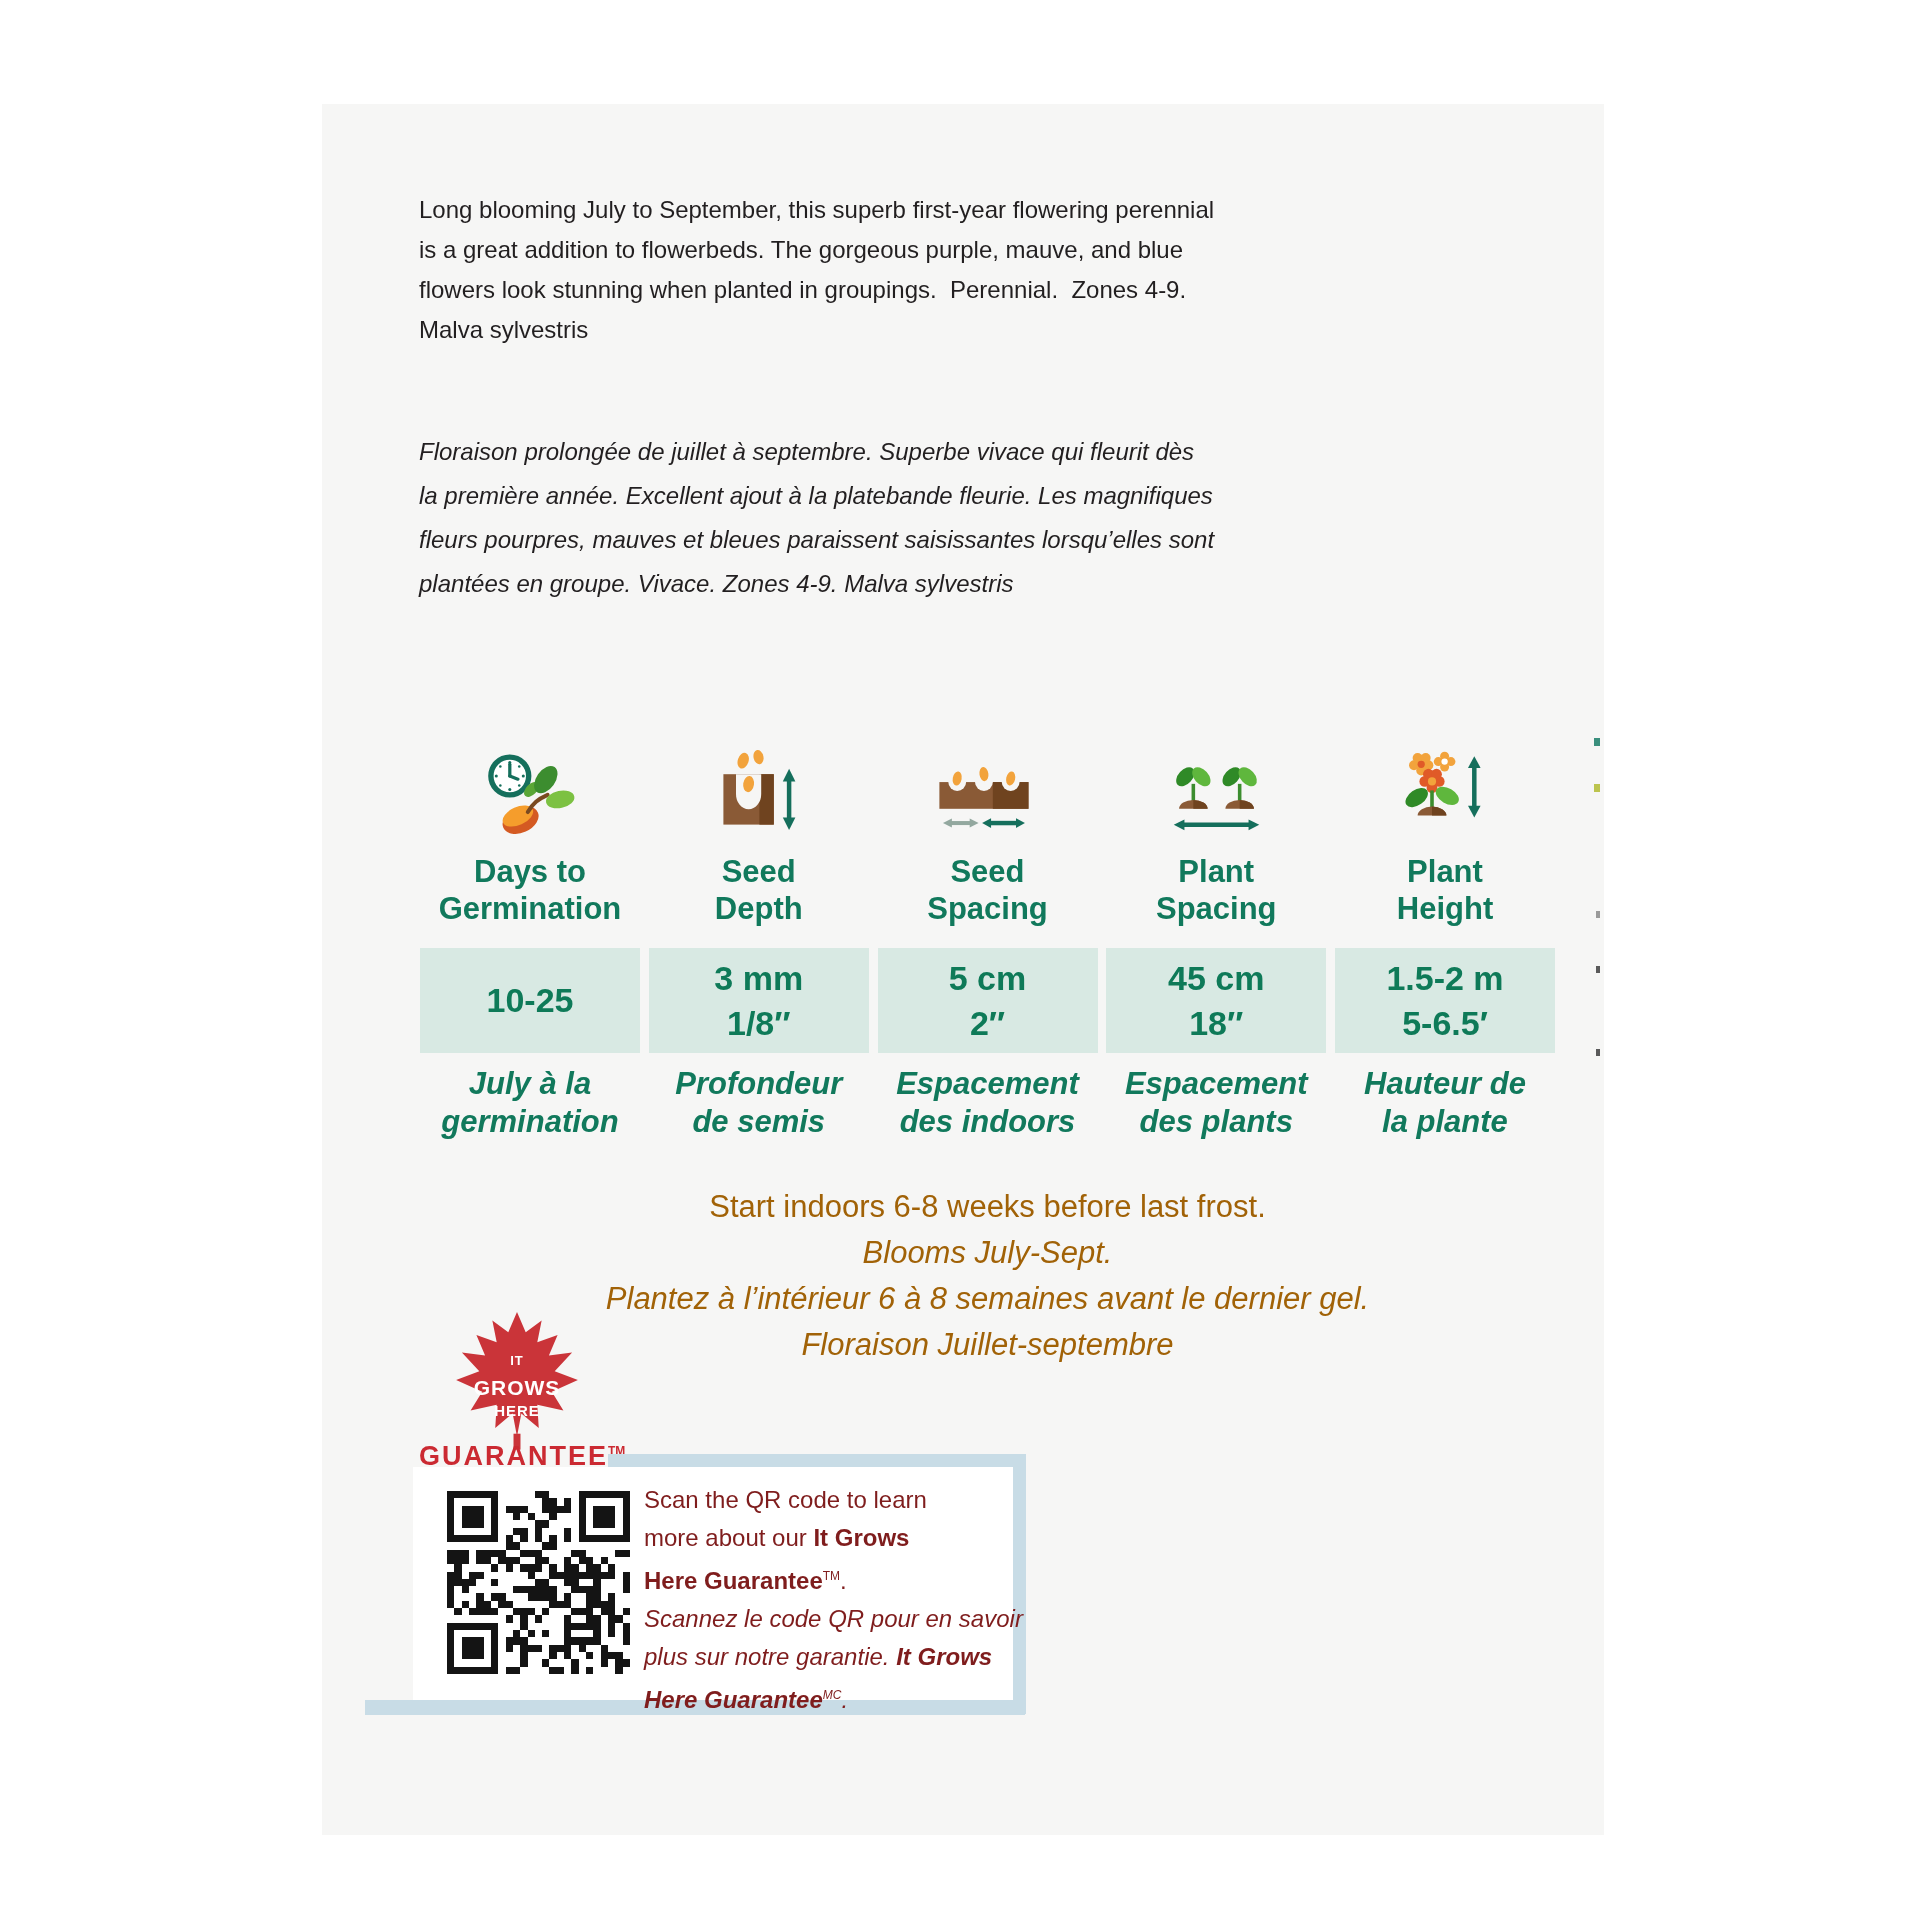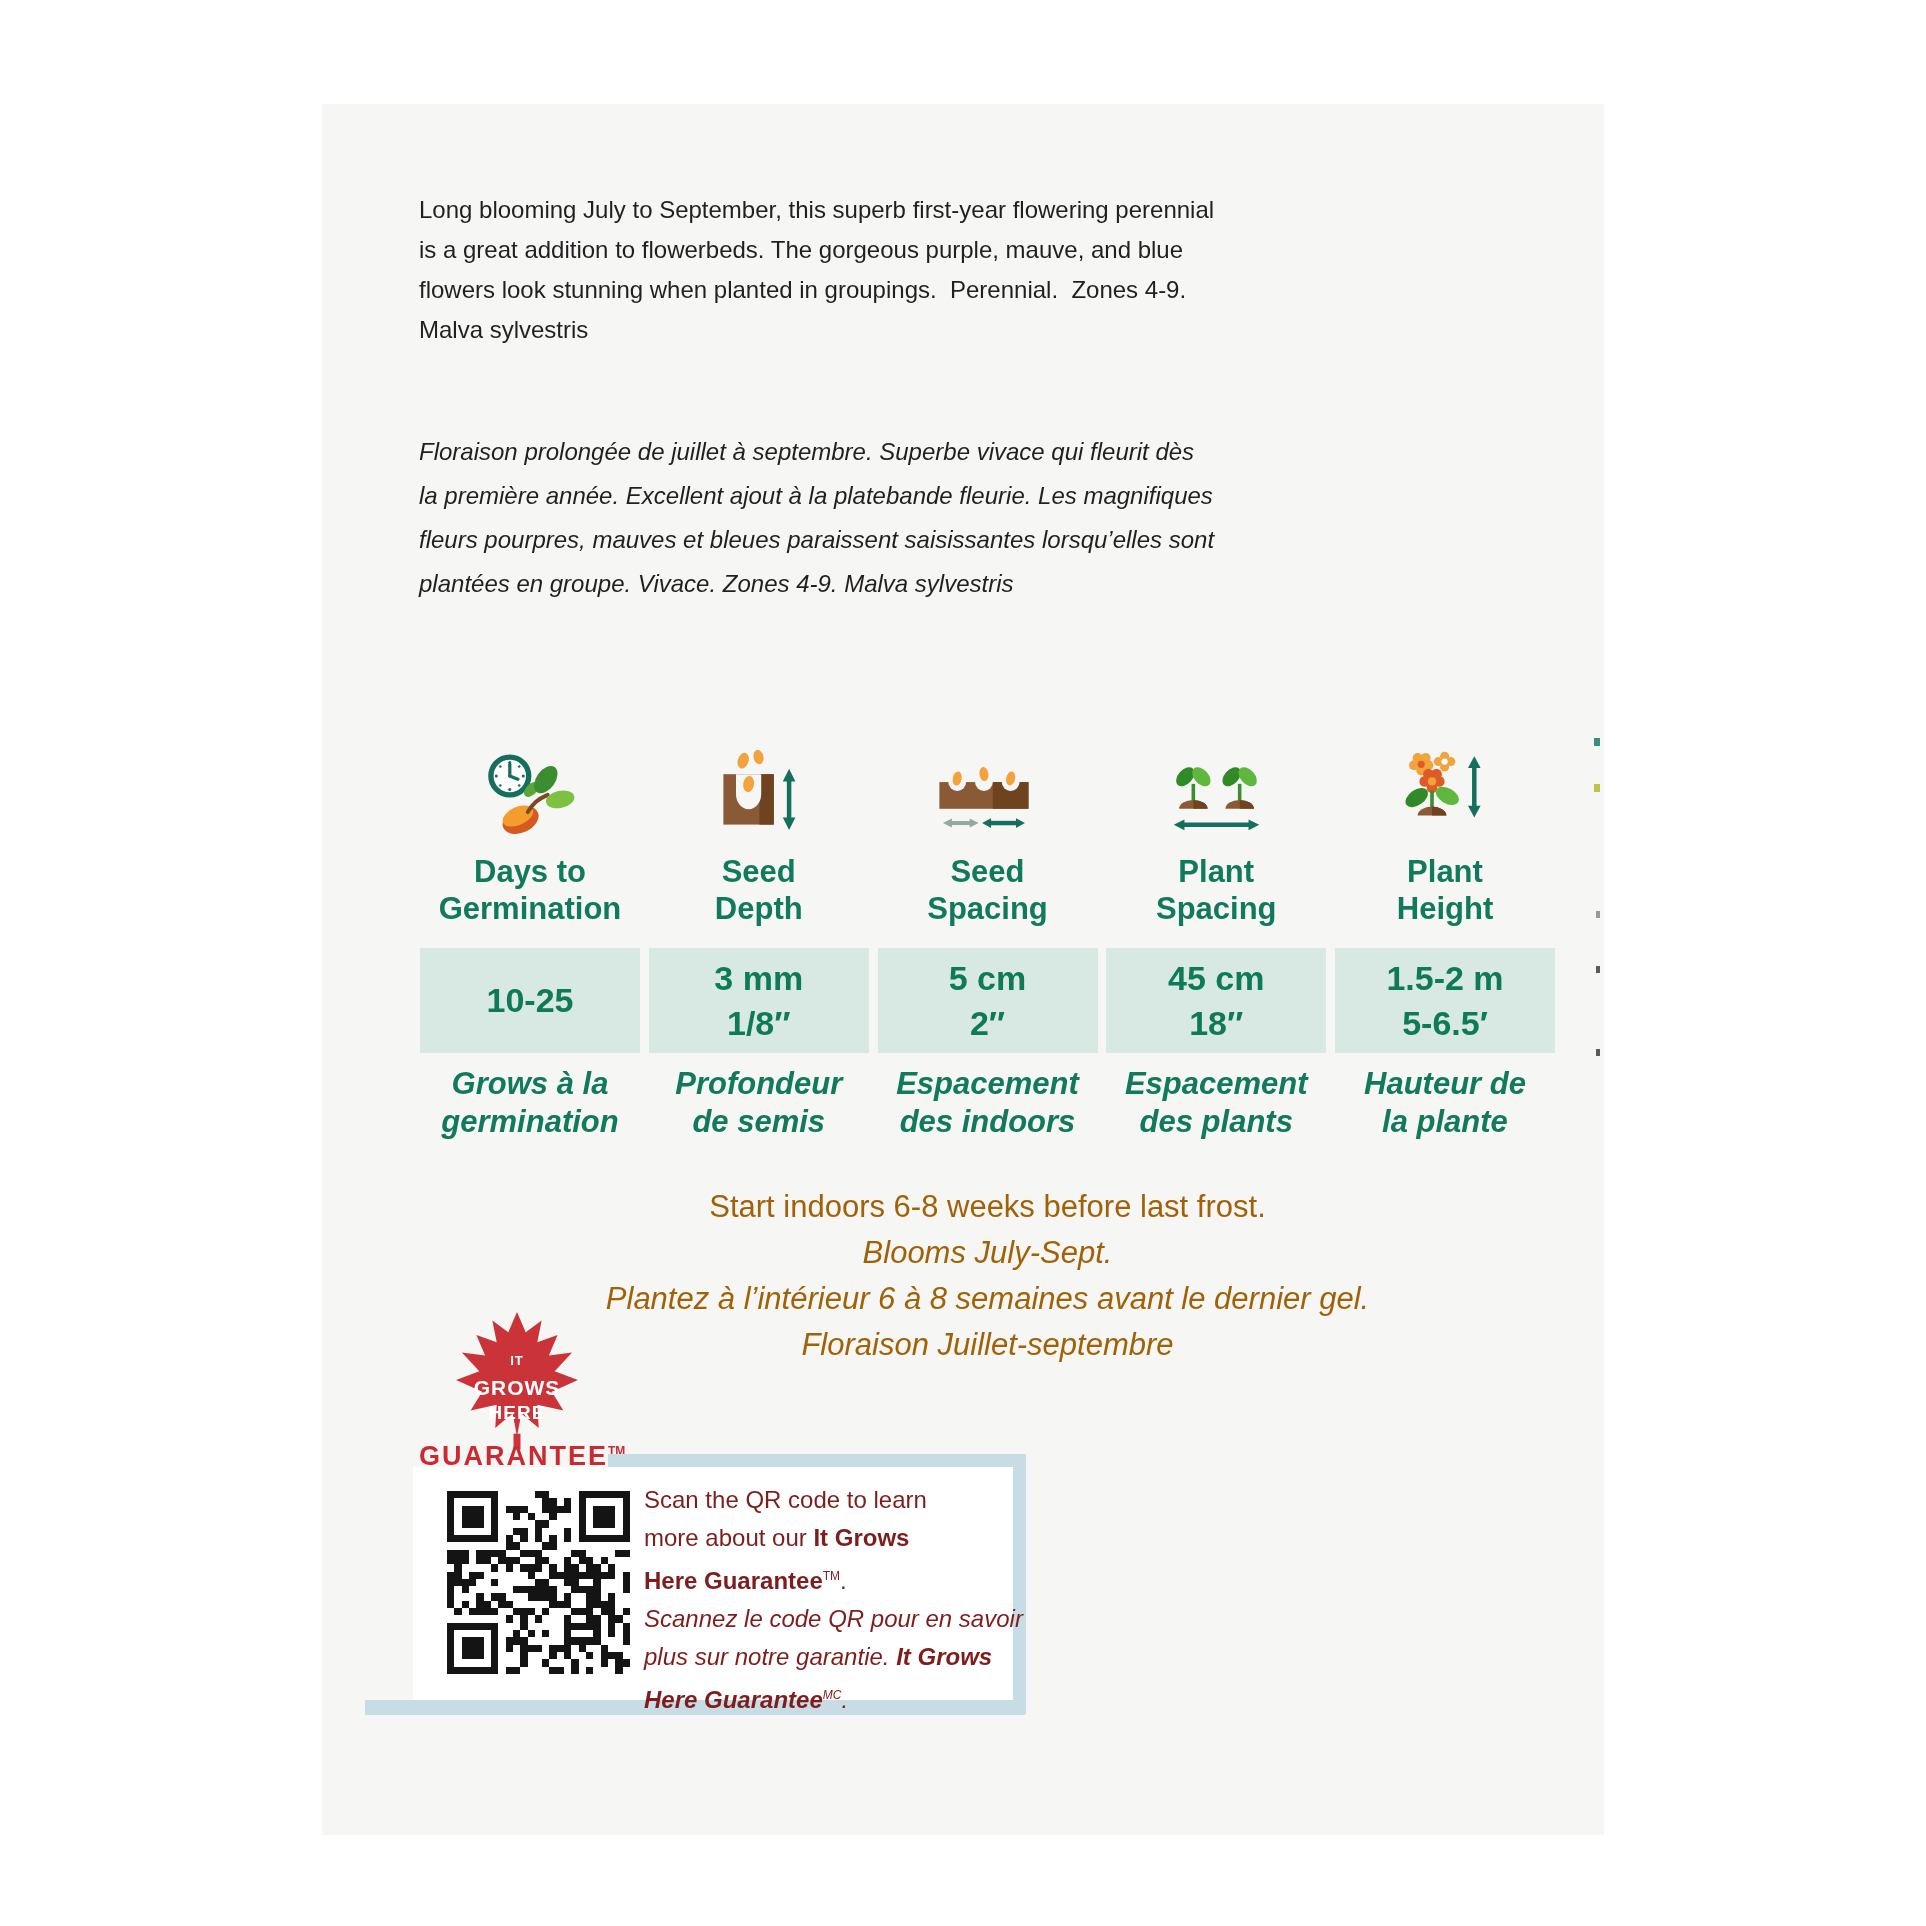--- a/index.html
+++ b/index.html
@@ -21,21 +21,21 @@
   .row-frlabels{top:1065px;}
   .frl{color:#11795c;font-weight:bold;font-style:italic;font-size:31px;line-height:38px;}
   .instructions{position:absolute;left:420px;top:1184px;width:1135px;text-align:center;
                 color:#a16207;font-size:31px;line-height:46px;}
   .instr-italic{font-style:italic;}
   .leaf-wrap{position:absolute;left:434px;top:1309px;width:166px;height:145px;}
   .leaf-wrap svg{position:absolute;left:0;top:0;}
   .leaf-line{position:absolute;width:100%;text-align:center;color:#ffffff;font-weight:bold;letter-spacing:1px;}
   .leaf-line.l1{top:44px;font-size:13px;}
   .leaf-line.l2{top:67px;font-size:21px;}
-  .leaf-line.l3{top:93px;font-size:19px;}
+  .leaf-line.l3{top:93px;font-size:15px;}
   .guarantee{position:absolute;left:419px;top:1441px;width:198px;text-align:center;
              color:#cb2a32;font-weight:bold;font-size:27px;letter-spacing:2px;}
   .guarantee sup{font-size:12px;letter-spacing:0;}
   .strip{position:absolute;background:#c8dce6;}
   .strip-top{left:608px;top:1454px;width:418px;height:13px;}
   .strip-right{left:1013px;top:1454px;width:13px;height:260px;}
   .strip-bottom{left:365px;top:1700px;width:660px;height:15px;}
   .qr-panel{position:absolute;left:413px;top:1467px;width:600px;height:233px;background:#ffffff;}
   .qr-box{position:absolute;left:447px;top:1491px;width:183px;height:183px;background:#ffffff;}
   .qr-text{position:absolute;left:644px;top:1481px;width:356px;color:#7f1d1d;
@@ -216,21 +216,21 @@
         <div class="val">18″</div>
     </div>
     <div class="col band">
       <div class="val">1.5-2 m</div>
         <div class="val">5-6.5′</div>
     </div>
   </div>
 
   <div class="row row-frlabels">
     <div class="col frl">
-      <div>Grows à la</div>
+      <div>July à la</div>
         <div>germination</div>
     </div>
     <div class="col frl">
       <div>Profondeur</div>
         <div>de semis</div>
     </div>
     <div class="col frl">
       <div>Espacement</div>
         <div>des indoors</div>
     </div>

